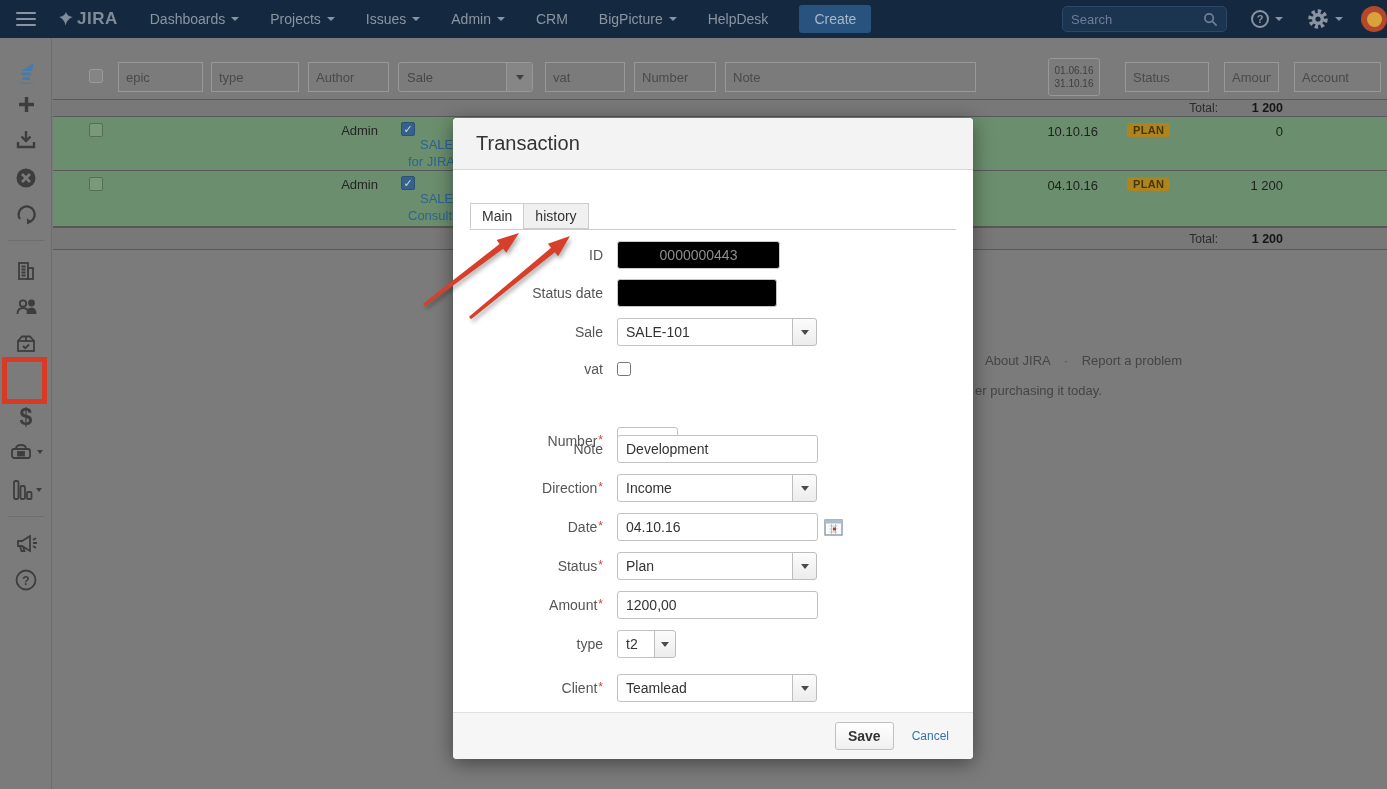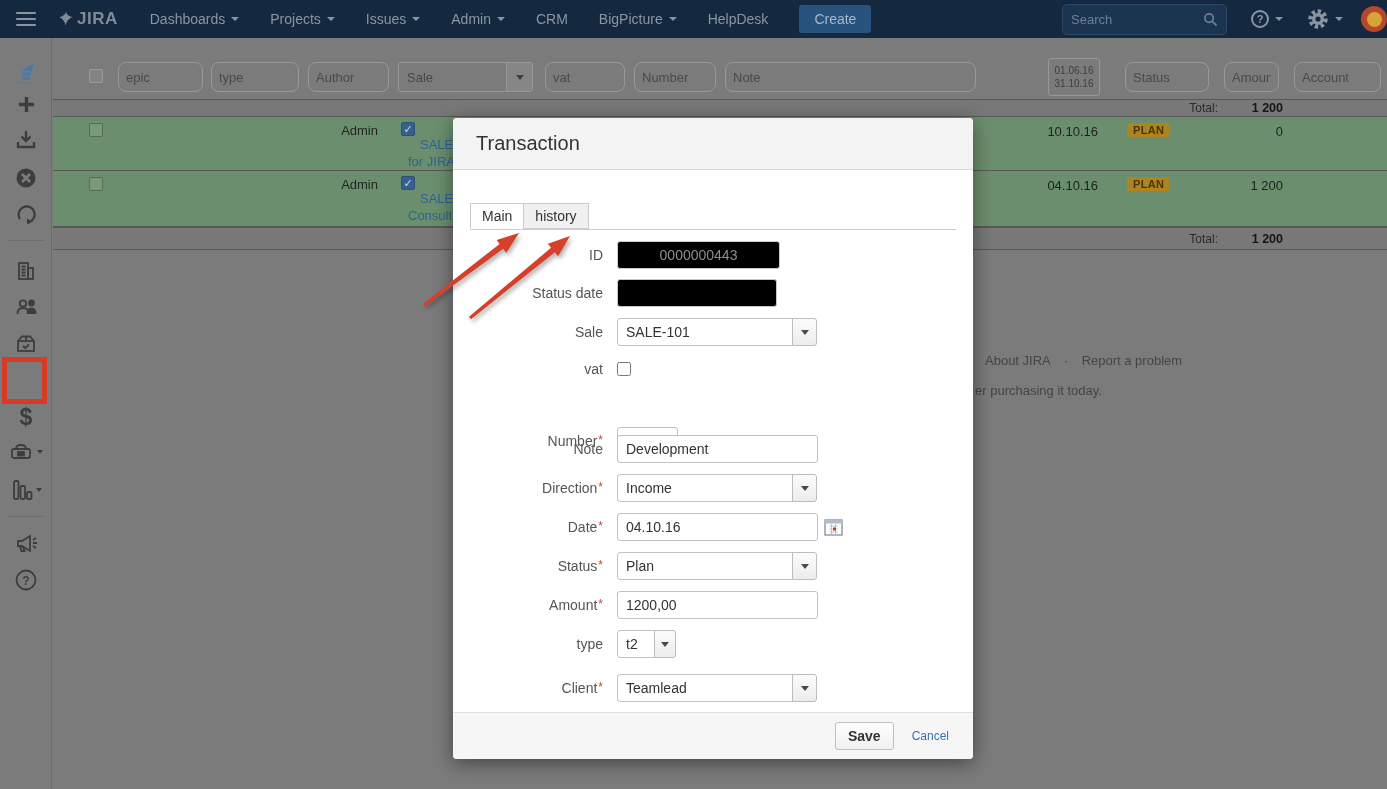--- a/index.html
+++ b/index.html
@@ -16,21 +16,21 @@
            font-size:17px; letter-spacing:0.5px; }
   .brand svg { margin-right:3px; }
   .nav-items { display:flex; align-items:center; margin-left:32px; }
   .nav-item { color:#8b95a1; font-size:14px; margin-right:31px; display:flex; align-items:center;
               cursor:pointer; white-space:nowrap; }
   .caret-down { width:0; height:0; border-left:4px solid transparent; border-right:4px solid transparent;
                 border-top:4px solid #8b95a1; margin-left:6px; display:inline-block; }
   .create-btn { background:#27537e; color:#a9b7c6; font-size:14px; border:none; border-radius:3px;
                 padding:6px 15px; margin-left:0px; cursor:pointer; }
   .nav-spacer { flex:1; }
-  .search-box { width:165px; height:31px; background:#1b3450; border:1px solid #2c4866; border-radius:5px;
+  .search-box { width:165px; height:26px; background:#1b3450; border:1px solid #2c4866; border-radius:5px;
                 display:flex; align-items:center; padding:0 8px; }
   .search-box input { flex:1; background:transparent; border:none; outline:none; color:#9fb0c0;
                       font-size:13px; font-family:"Liberation Sans",sans-serif; width:100px; }
   .search-box input::placeholder { color:#6e7f97; }
   .nav-icon { display:flex; align-items:center; margin-left:24px; cursor:pointer; }
   .help-circle { width:18px; height:18px; border:2px solid #8b95a1; border-radius:50%; color:#8b95a1;
                  font-size:11px; font-weight:bold; display:flex; align-items:center; justify-content:center; }
   .avatar { width:26px; height:26px; border-radius:50%; background:#b5472a; margin-left:18px;
             position:relative; overflow:hidden; flex:none; }
   .avatar .face { position:absolute; left:6px; top:6px; width:15px; height:15px; border-radius:50%;
@@ -43,21 +43,21 @@
              color:#3d3d3d; cursor:pointer; }
   .sb-divider { position:absolute; left:8px; width:36px; border-top:1px solid #6e6e6e; }
   .dollar { font-size:23px; font-weight:bold; color:#3d3d3d; font-family:"Liberation Sans",sans-serif; }
   .sb-caret { width:0; height:0; border-left:3.5px solid transparent; border-right:3.5px solid transparent;
               border-top:4px solid #3d3d3d; margin-left:2px; }
 
   
   .content { position:absolute; top:38px; left:53px; width:1334px; height:751px; z-index:1; }
   .filter-bar { position:absolute; top:17px; left:0; width:1334px; height:45px; border-bottom:1px solid #585858; }
   .f-input { position:absolute; top:7px; height:30px; background:transparent; border:1px solid #989898;
-             border-radius:8px; color:#474747; font-size:13px; padding:0 7px;
+             border-radius:0; color:#474747; font-size:13px; padding:0 7px;
              font-family:"Liberation Sans",sans-serif; outline:none; }
   .f-input::placeholder { color:#4a4a4a; opacity:1; }
   .f-checkbox { position:absolute; left:36px; top:14px; width:14px; height:14px; border:1px solid #9a9a9a;
                 border-radius:2px; background:#848484; cursor:pointer; }
   .f-combo { position:absolute; top:7px; height:30px; border:1px solid #989898; border-radius:3px;
              display:flex; align-items:stretch; cursor:pointer; }
   .f-combo .txt { flex:1; display:flex; align-items:center; padding:0 8px; color:#474747; font-size:13px; }
   .f-combo .btn { width:26px; border-left:1px solid #989898; background:#868686; border-radius:0 3px 3px 0;
                   display:flex; align-items:center; justify-content:center; }
   .f-combo .btn i { width:0; height:0; border-left:4px solid transparent; border-right:4px solid transparent;

